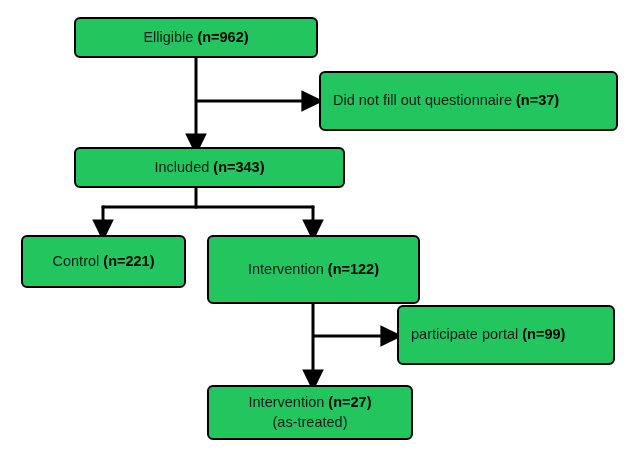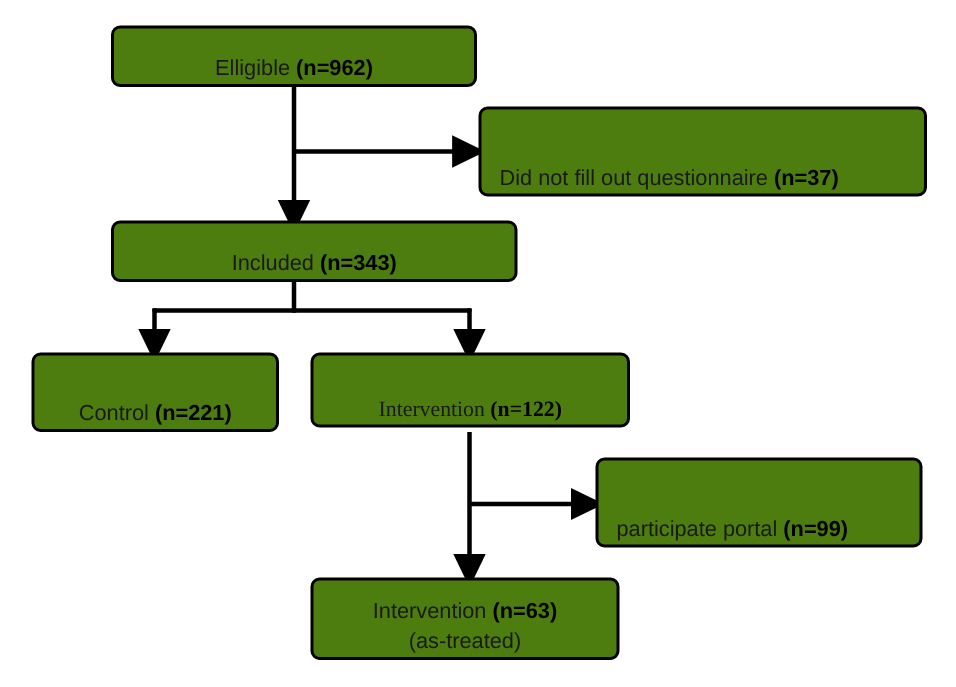--- a/index.html
+++ b/index.html
@@ -20,24 +20,24 @@
     left: 0;
     top: 0;
     width: 637px;
     height: 458px;
   }
   .node {
     position: absolute;
     box-sizing: border-box;
     border: 2.5px solid #000000;
     border-radius: 6px;
-    background: #4d7c0f;
+    background: #22c55e;
     display: flex;
     flex-direction: column;
-    justify-content: flex-end;
+    justify-content: center;
     color: #1a1a1a;
     font-size: 14.5px;
     line-height: 1.34;
     z-index: 2;
   }
   .node.center { align-items: center; text-align: center; }
   .node.left { align-items: flex-start; text-align: left; padding-left: 12px; }
   .line { white-space: nowrap; }
   .cnt { font-weight: bold; color: #000000; }
 </style>
@@ -94,32 +94,32 @@
       <span>Included </span><span class="cnt">(n=343)</span>
     </div>
   </div>
 
   <div class="node center" style="left:21px; top:235px; width:165px; height:53px;">
     <div class="line">
       <span>Control </span><span class="cnt">(n=221)</span>
     </div>
   </div>
 
-  <div class="node center" style="left:207px; top:235px; width:213px; height:50px;font-family:Liberation Serif, serif;">
+  <div class="node center" style="left:207px; top:235px; width:213px; height:69px;">
     <div class="line">
       <span>Intervention </span><span class="cnt">(n=122)</span>
     </div>
   </div>
 
   <div class="node left" style="left:397px; top:305px; width:218px; height:60px;">
     <div class="line">
       <span>participate portal </span><span class="cnt">(n=99)</span>
     </div>
   </div>
 
   <div class="node center" style="left:207px; top:385px; width:206px; height:55px;">
     <div class="line">
-      <span>Intervention </span><span class="cnt">(n=63)</span>
+      <span>Intervention </span><span class="cnt">(n=27)</span>
     </div>
     <div class="line">(as-treated)</div>
   </div>
 
 </div>
 
 </body></html>

